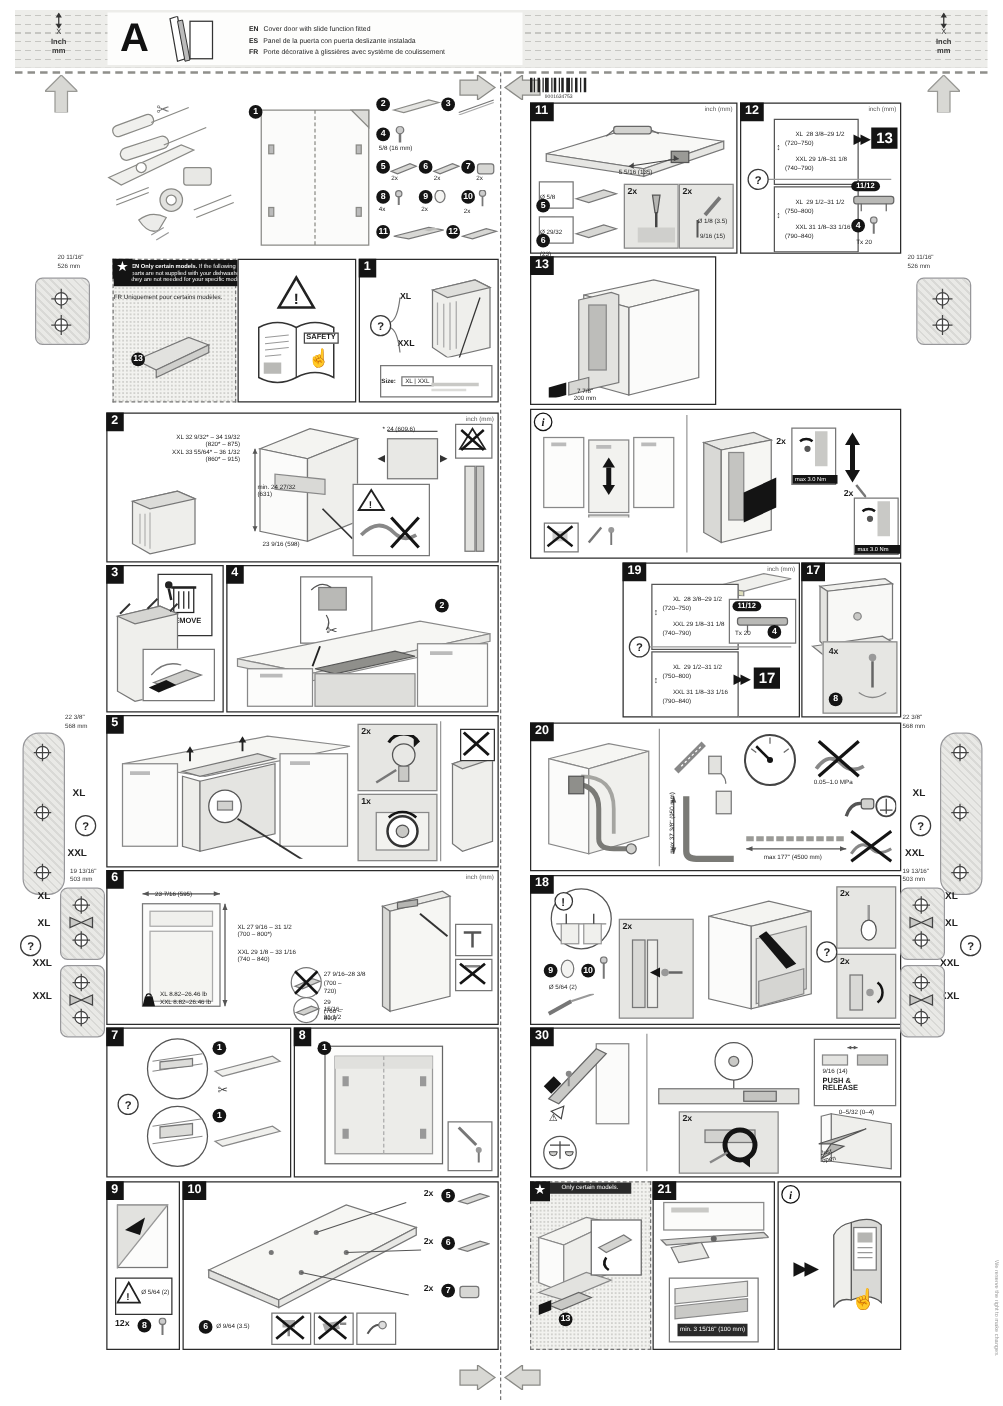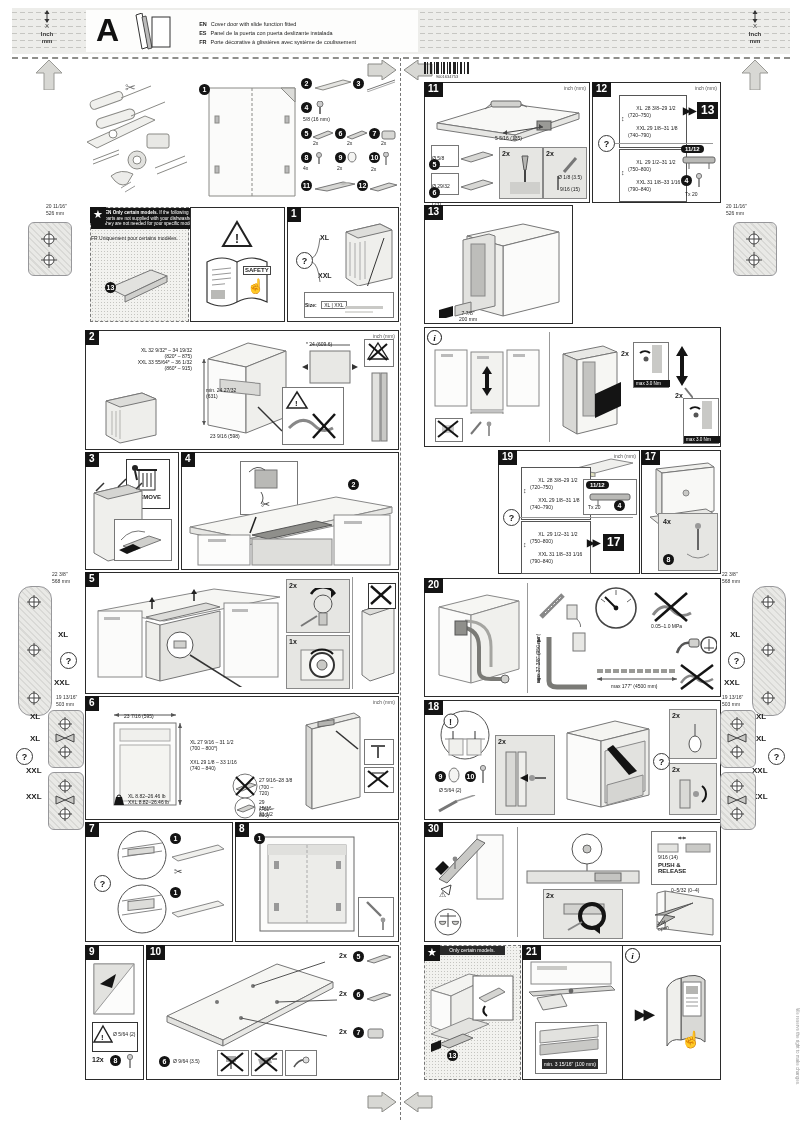--- a/index.html
+++ b/index.html
@@ -1062,21 +1062,21 @@
       <polygon points="2,74 40,58 60,64 22,80" fill="#e2e2df" stroke="#888"></polygon>
       <polygon points="10,84 34,74 44,78 20,88" fill="#c9c9c6" stroke="#666"></polygon>
       <polygon points="2,84 12,80 12,88 2,92" fill="#141414"></polygon>
       <rect x="44" y="16" width="40" height="44" fill="#fff" stroke="#666"></rect>
       <polygon points="50,38 70,28 76,32 56,42" fill="#d5d5d2" stroke="#777"></polygon>
       <path d="M56,46 q-4,6 2,10" stroke="#141414" stroke-width="2" fill="none"></path>
     </svg>
     <span class="pc" style="left:22px;top:104px;">13</span>
   </div>
 
-  <div class="panel" style="left:522px;top:945px;width:96px;height:133px;padding-left:24px;">
+  <div class="panel" style="left:522px;top:945px;width:96px;height:133px;">
     <span class="badge">21</span>
     <svg class="abs" style="left:4px;top:12px;" width="88" height="60">
       <rect x="4" y="4" width="80" height="22" fill="#fbfbfa" stroke="#888"></rect>
       <rect x="10" y="8" width="30" height="4" fill="#c9c9c6"></rect>
       <polygon points="2,34 84,28 88,32 6,38" fill="#d9d9d6" stroke="#777"></polygon>
       <polygon points="10,40 34,36 40,48 16,52" fill="#e8e8e5" stroke="#777"></polygon>
       <circle cx="44" cy="33" r="2.4" fill="#666"></circle>
     </svg>
     <div class="inset" style="left:12px;top:76px;width:70px;height:50px;">
       <svg width="68" height="36">

